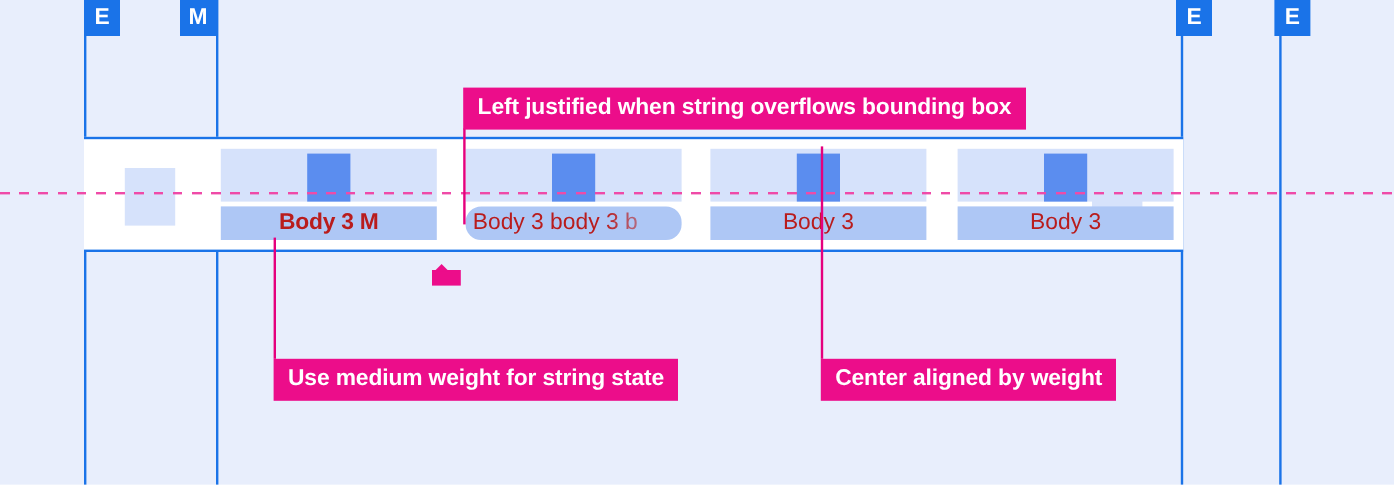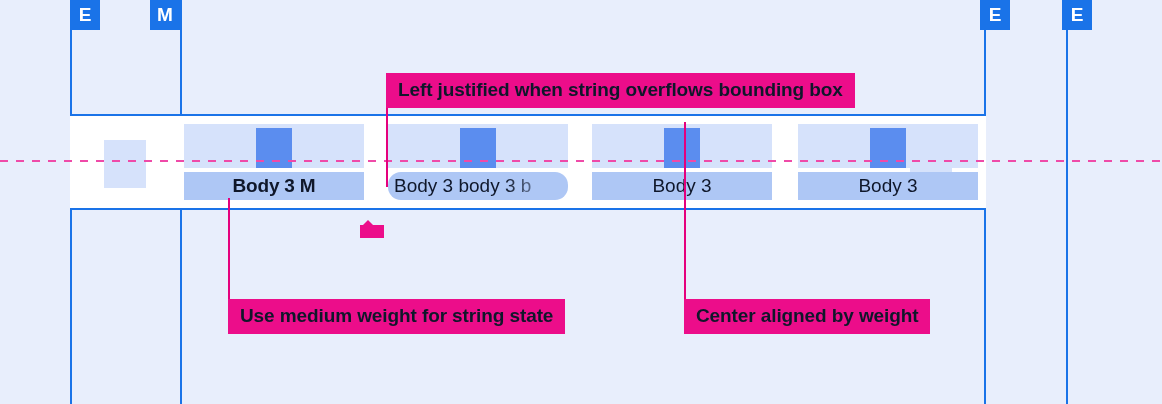--- a/index.html
+++ b/index.html
@@ -83,21 +83,21 @@
     width:100%;
     height:28px;
     background:#aec7f5;
     overflow:hidden;
   }
   .tab .label {
     display:block;
     width:100%;
     line-height:28px;
     font-size:19px;
-    color:#0f172a;
+    color:#b91c1c;
     text-align:center;
     white-space:nowrap;
   }
   .tab .label.medium {
     font-weight:bold;
     letter-spacing:-0.2px;
   }
   
   .tab.overflow .label-slot { position:absolute;border-radius:13px; }
   .tab.overflow .label {
@@ -122,21 +122,21 @@
   .leader {
     position:absolute;
     width:2px;
     background:#e5007d;
   }
 
   
   .chip {
     position:absolute;
     background:#ec0d8a;
-    color:#0f172a;
+    color:#ffffff;
     font-size:19px;
     font-weight:bold;
     padding:6px 12px 7px 12px;
     white-space:nowrap;
     letter-spacing:-0.1px;
   }
   .chip .notch {
     position:absolute;
     right:10px; top:-5px;
     width:0; height:0;

